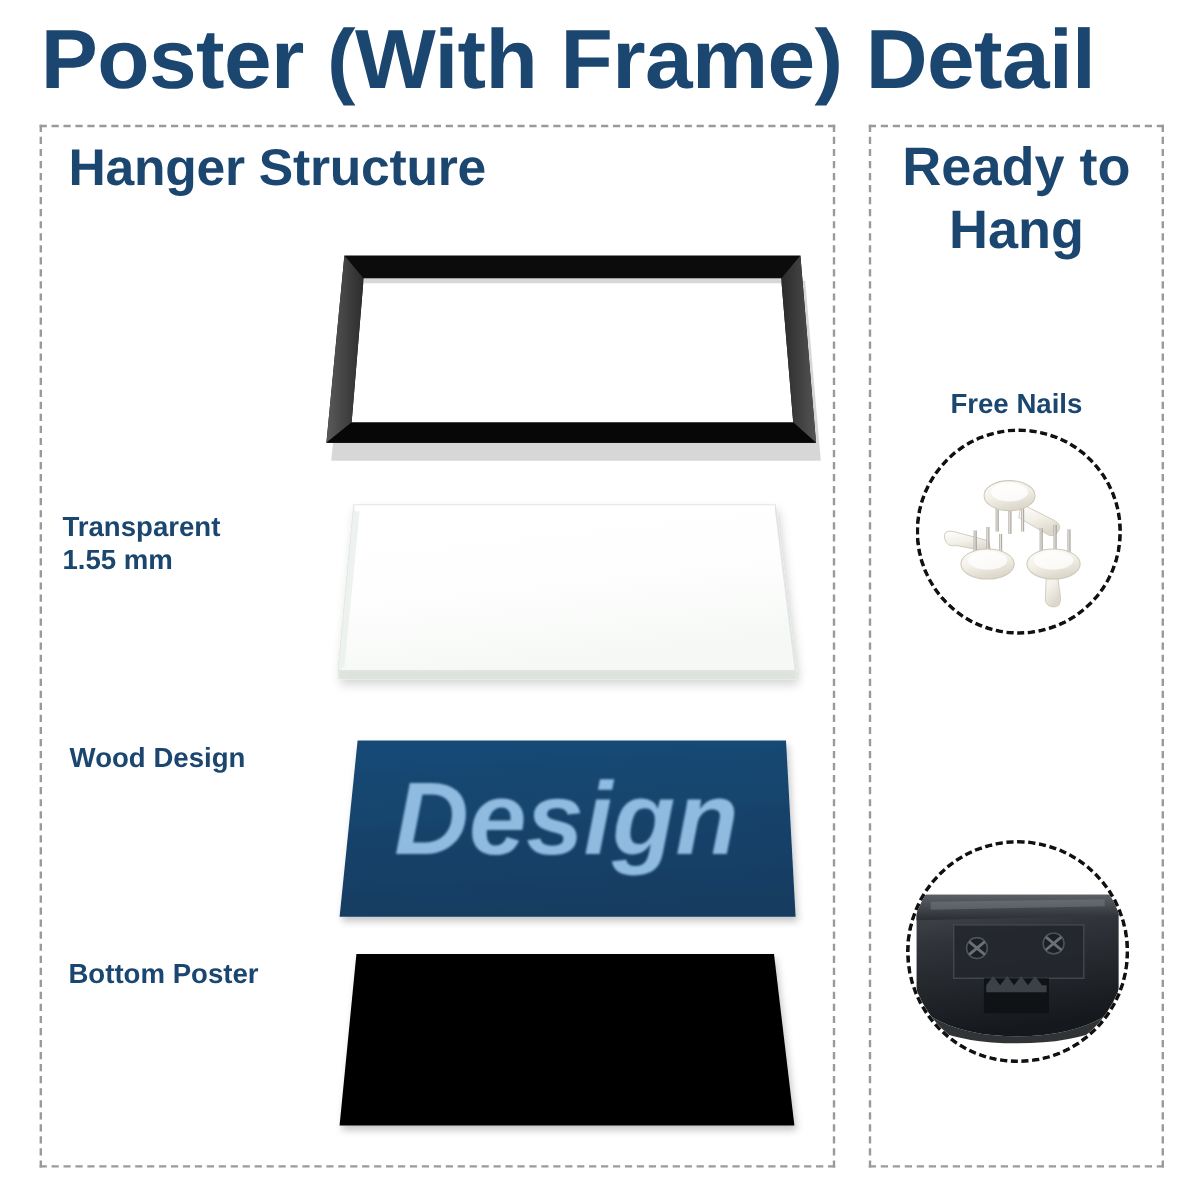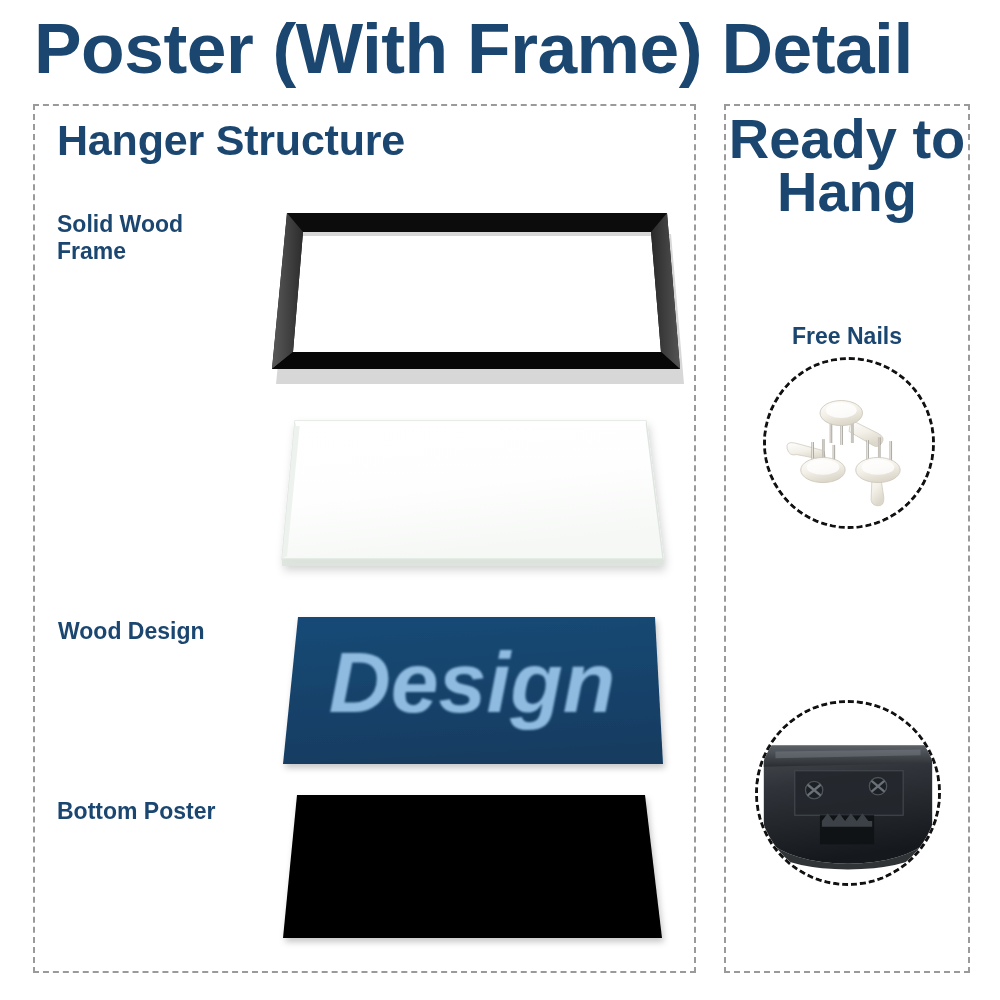--- a/index.html
+++ b/index.html
@@ -62,21 +62,21 @@
     left: 57px;
     top: 116px;
     font-size: 43px;
     letter-spacing: -0.2px;
   }
   .heading-ready {
     left: 724px;
     top: 112px;
     width: 246px;
     text-align: center;
-    font-size: 56px;
+    font-size: 45px;
     line-height: 53px;
     white-space: normal;
     font-weight: bold;
   }
 
   
   .row-label {
     position: absolute;
     font-size: 23px;
     font-weight: bold;
@@ -143,23 +143,23 @@
 <body>
 
 <div class="stage">
 
   <div class="page-title">Poster (With Frame) Detail</div>
 
   <div class="panel panel-left"></div>
 
   <div class="panel-heading heading-structure">Hanger Structure</div>
 
-  <div class="row-label label-frame">Solid Wood
-Frame</div>
-
+
+  <div class="row-label label-transparent">Transparent
+1.55 mm</div>
 
   <div class="row-label label-design">Wood Design</div>
 
   <div class="row-label label-bottom">Bottom Poster</div>
 
   <svg class="layer-art" viewBox="0 0 1000 1000">
     <defs>
       <linearGradient id="frameLeftSide" x1="0" y1="0" x2="1" y2="0">
         <stop offset="0%" stop-color="#5a5a5a"></stop>
         <stop offset="100%" stop-color="#2c2c2c"></stop>

